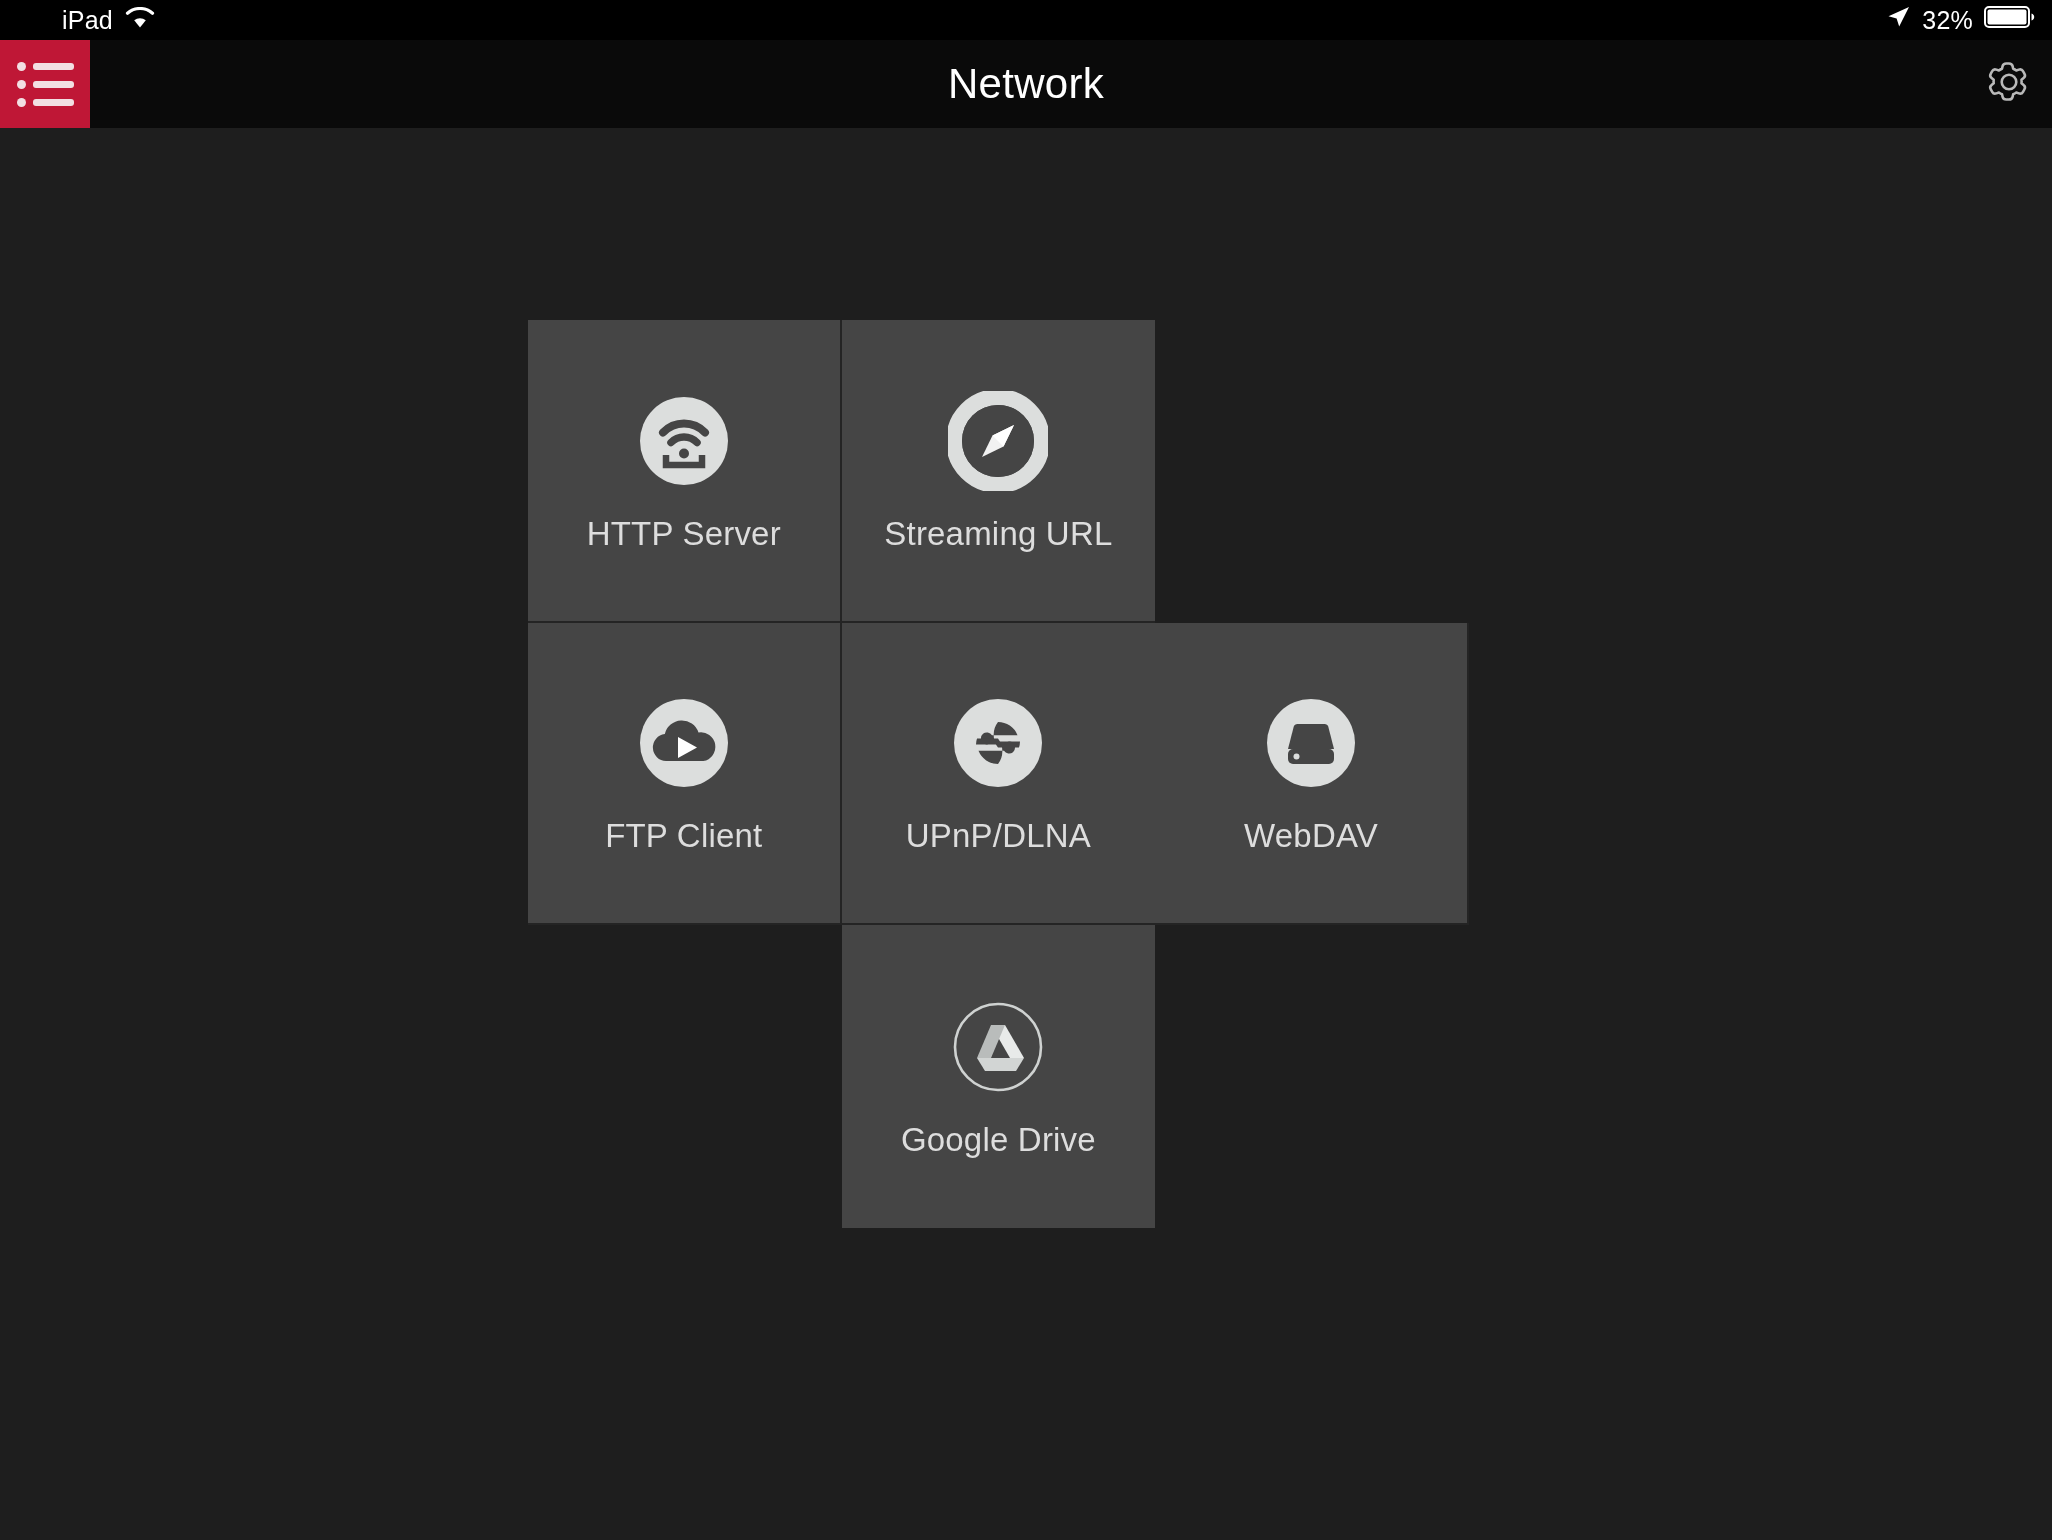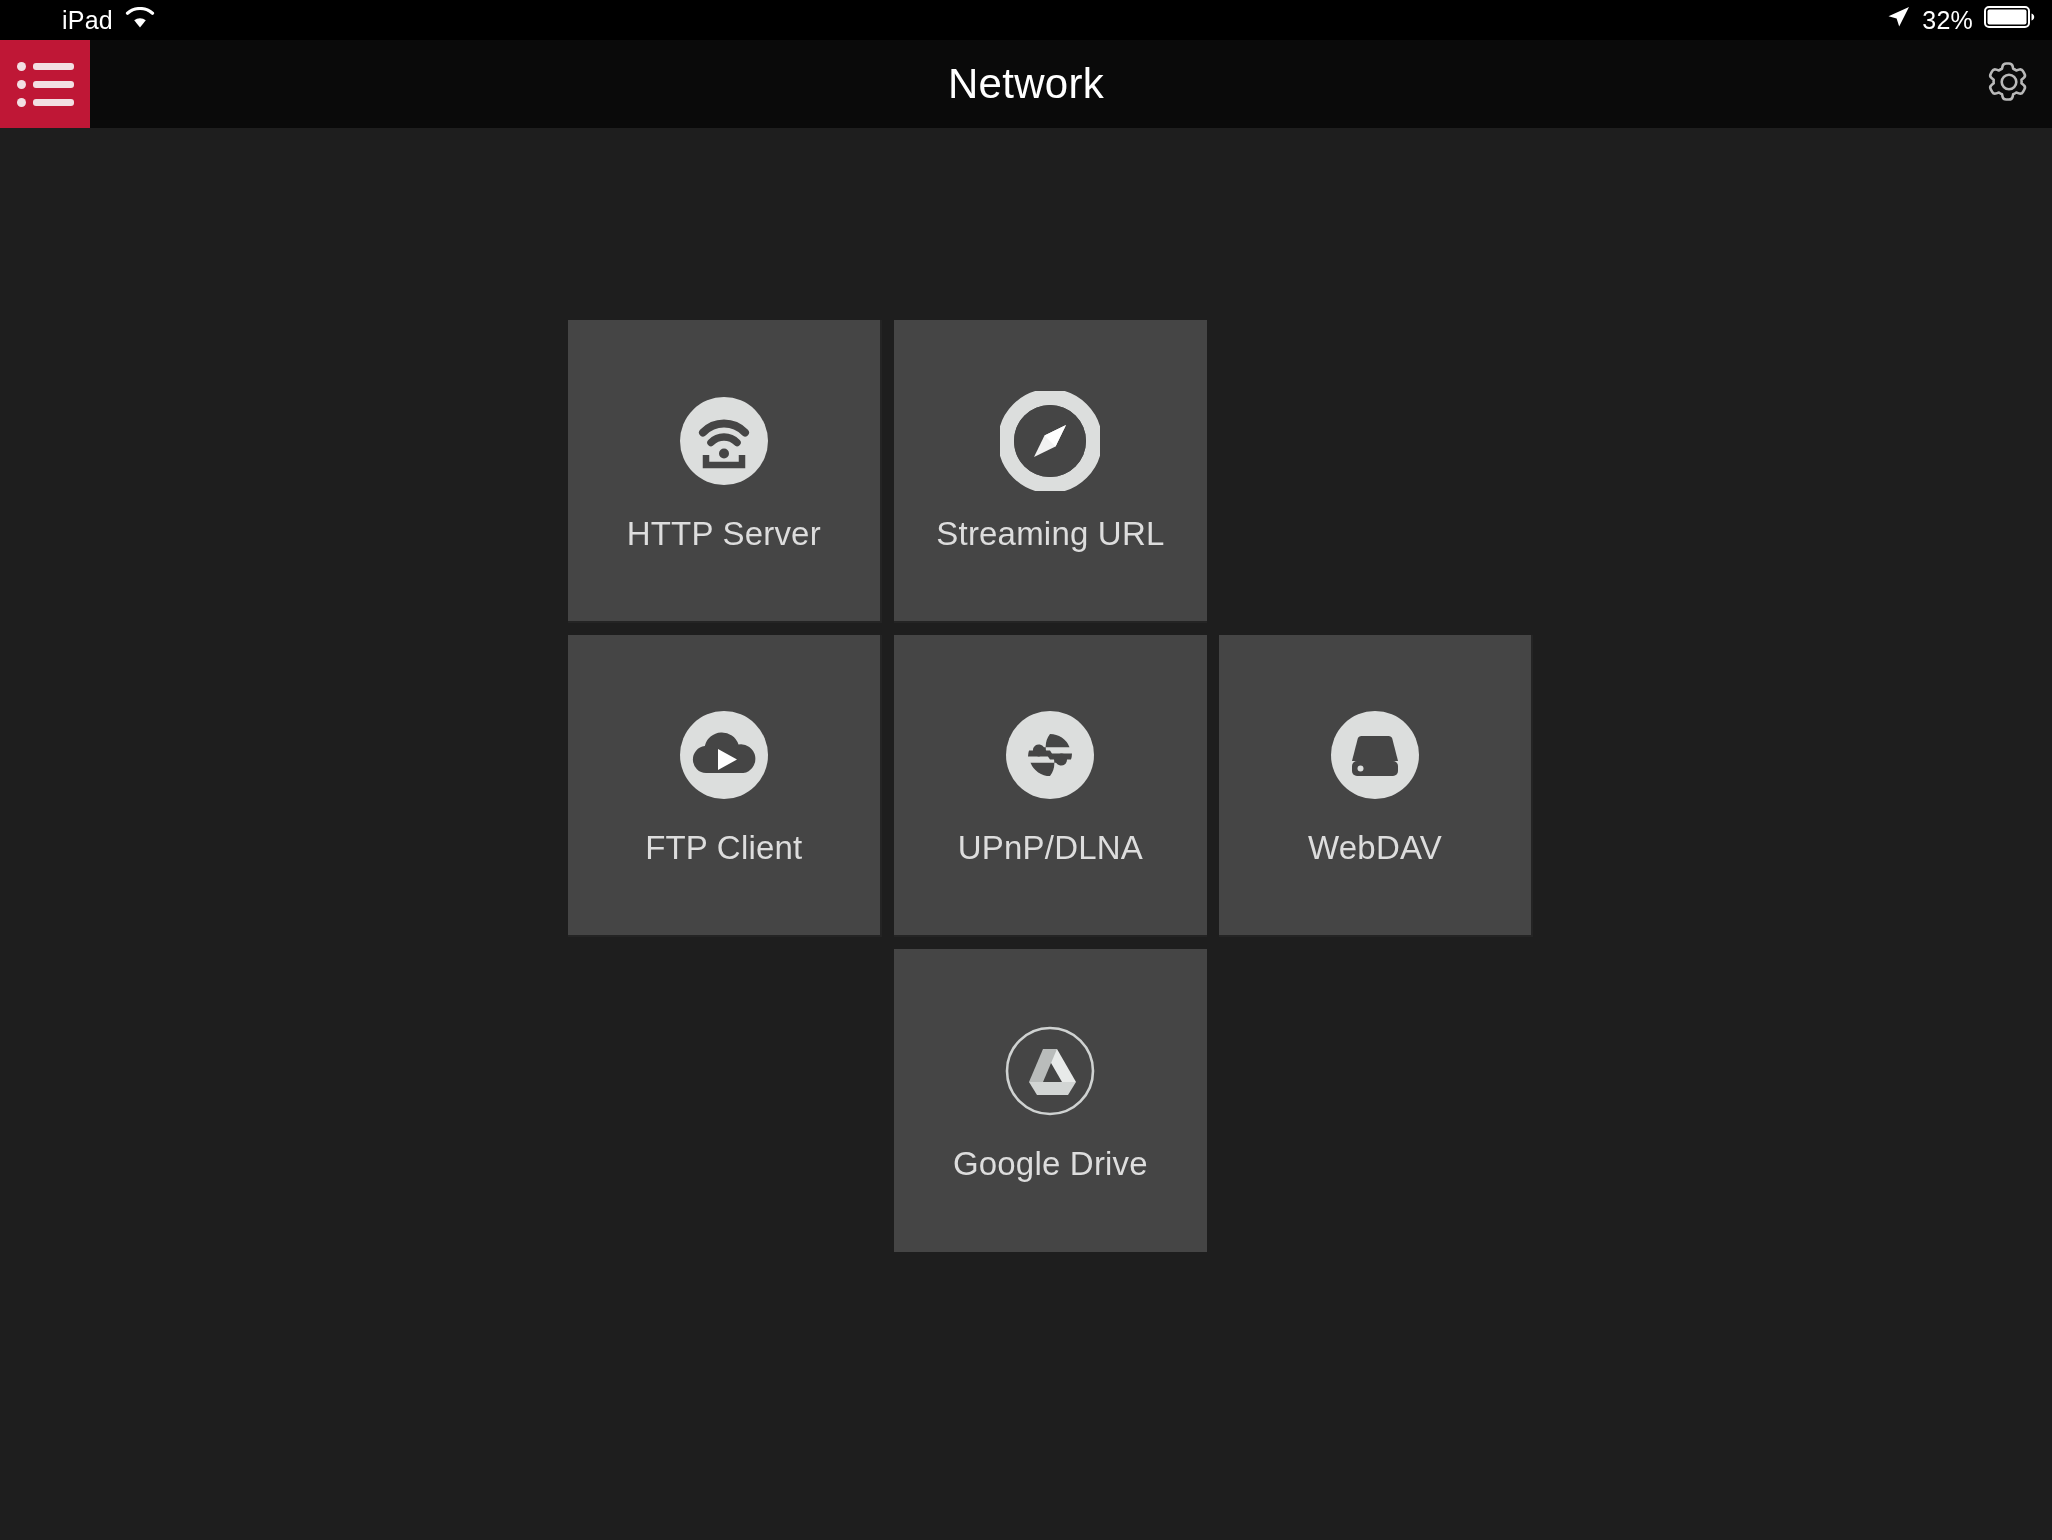--- a/index.html
+++ b/index.html
@@ -44,26 +44,26 @@
     color:#ffffff; font-size:42px; font-weight:400; letter-spacing:.3px;
   }
   .gear-btn{
     position:absolute; right:18px; top:0; height:88px;
     display:flex; align-items:center; cursor:pointer;
   }
 
   
   .grid{
     position:absolute;
-    left:568px; top:320px;
+    left:528px; top:320px;
     width:784px; height:908px;
     display:grid;
     grid-template-columns:repeat(3, 313.6px);
     grid-template-rows:repeat(3, 302.6px);
-    gap:12px;
+    gap:0;
   }
   .tile{
     background:#454545;
     border-right:2px solid #242424;
     border-bottom:2px solid #242424;
     display:flex; flex-direction:column;
     align-items:center; justify-content:center;
     cursor:pointer;
     position:relative;
   }

